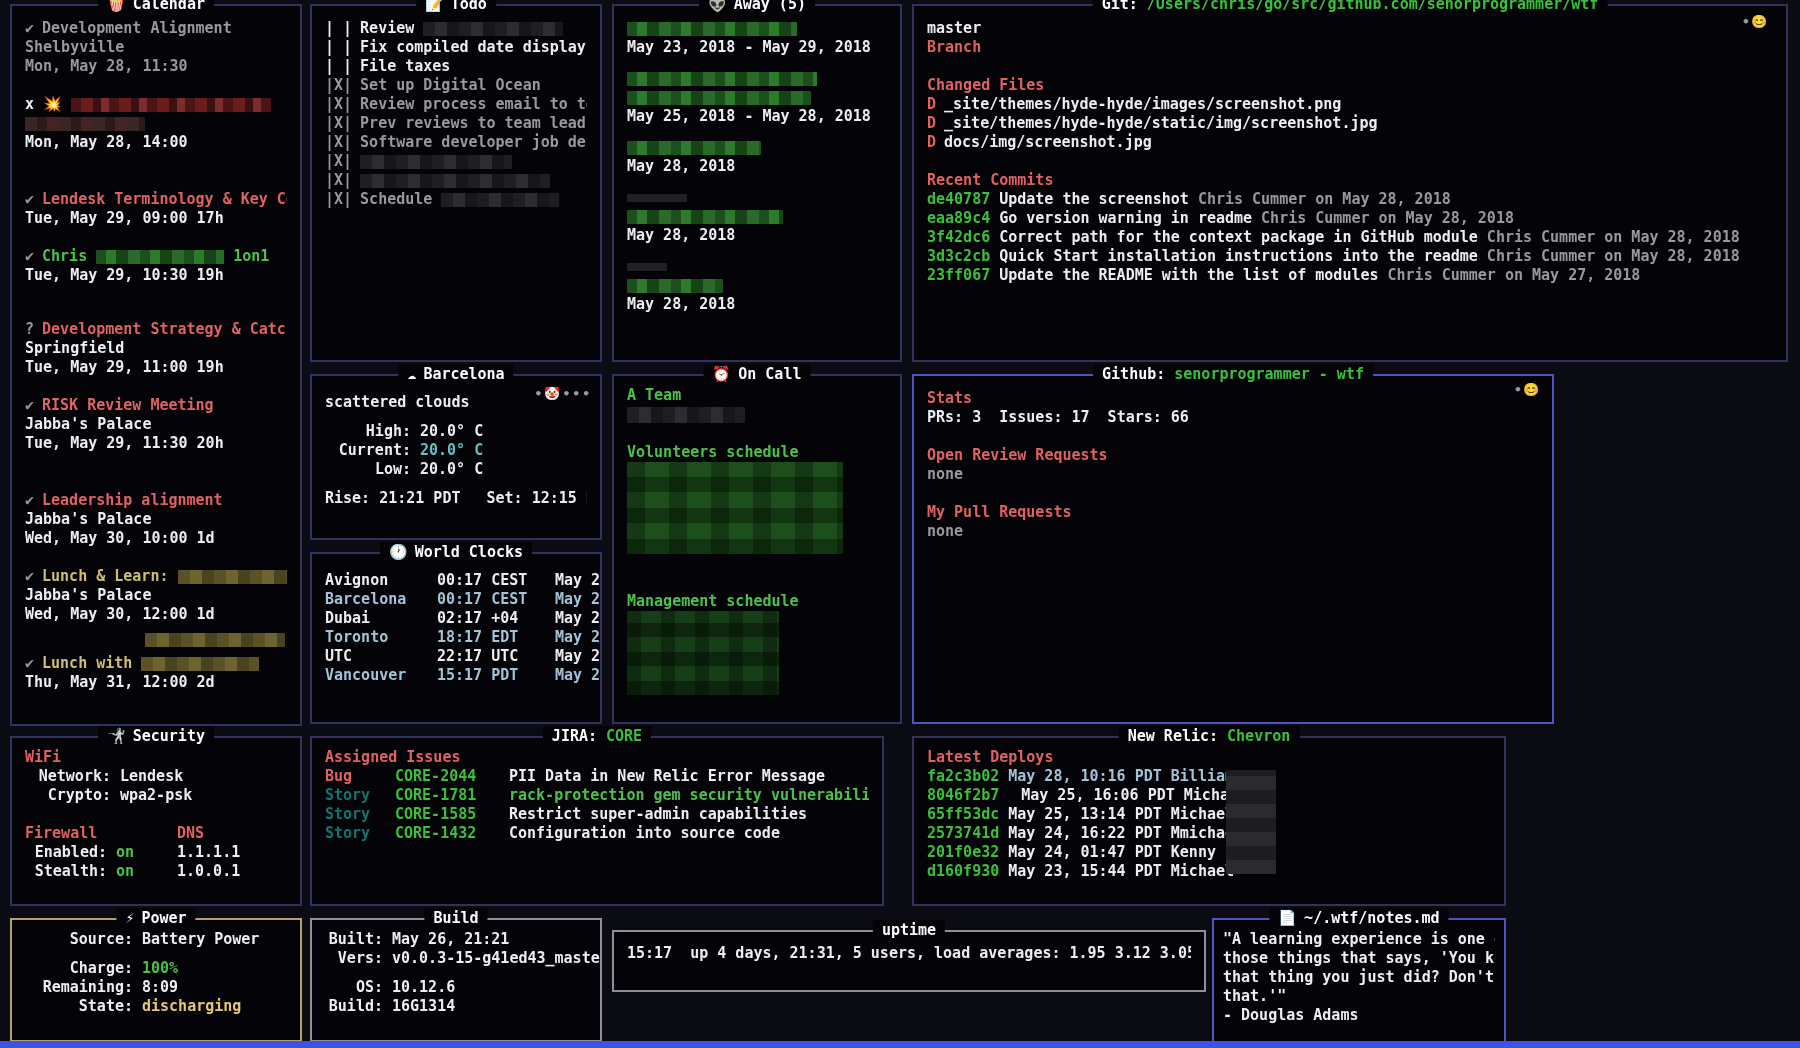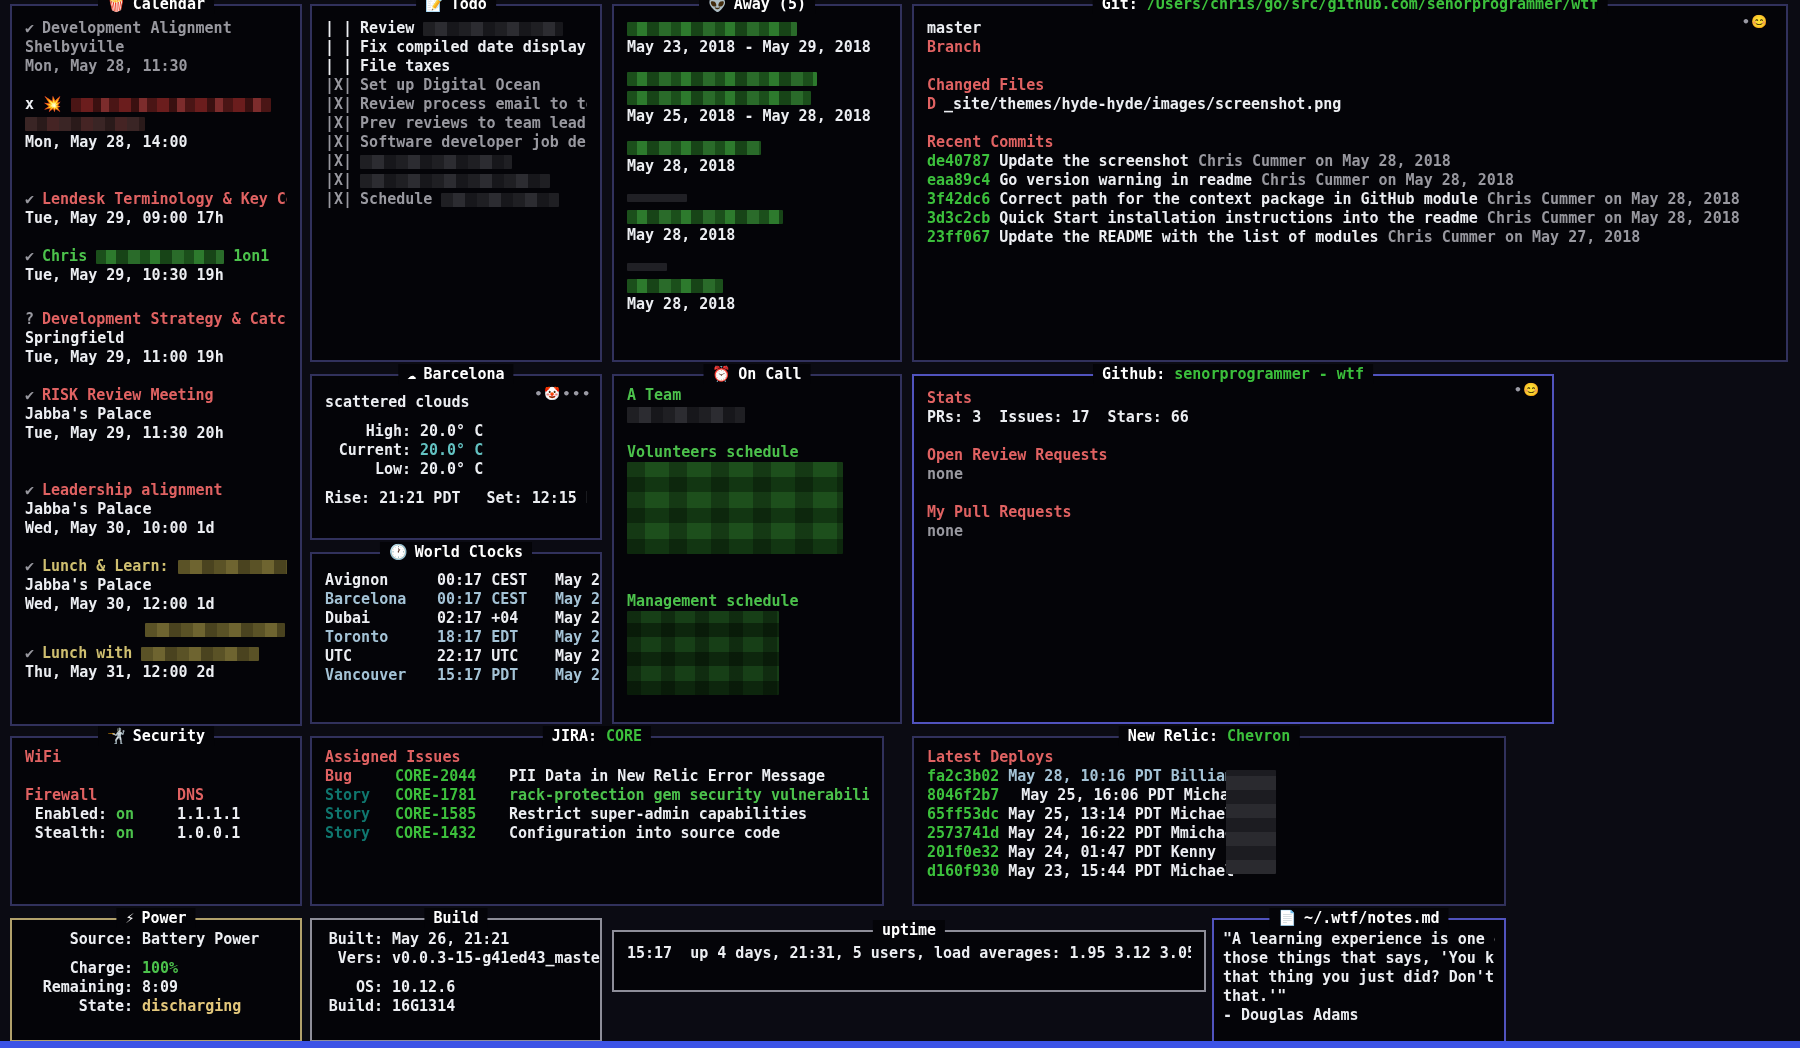--- a/index.html
+++ b/index.html
@@ -58,21 +58,21 @@
     </div>
     <div style="margin-bottom:38px">
       <div class="l wt"><span>x</span> <span>💥</span> <span class="rd rd-red" style="width:200px"></span></div>
       <div class="l"><span class="rd rd-darkred" style="width:120px"></span></div>
       <div class="l wt">Mon, May 28, 14:00</div>
     </div>
     <div style="margin-bottom:19px">
       <div class="l red"><span class="sym dim">✔</span><span>Lendesk Terminology &amp; Key Conc</span></div>
       <div class="l wt">Tue, May 29, 09:00 17h</div>
     </div>
-    <div style="margin-bottom:25px">
+    <div style="margin-bottom:35px">
       <div class="l grn2"><span class="sym dim">✔</span><span>Chris</span> <span class="rd rd-green" style="width:128px"></span> <span>1on1</span></div>
       <div class="l wt">Tue, May 29, 10:30 19h</div>
     </div>
     <div style="margin-bottom:19px">
       <div class="l red"><span class="sym dim">?</span><span>Development Strategy &amp; Catch U</span></div>
       <div class="l wt">Springfield</div>
       <div class="l wt">Tue, May 29, 11:00 19h</div>
     </div>
     <div style="margin-bottom:38px">
       <div class="l red"><span class="sym dim">✔</span><span>RISK Review Meeting</span></div>
@@ -145,20 +145,22 @@
 
 <section class="panel" style="left:912px;top:4px;width:876px;height:358px">
   <span class="ptitle"><span>Git:</span><span class="grn" style="margin-left:9px">/Users/chris/go/src/github.com/senorprogrammer/wtf</span></span>
   <span class="ind" style="top:8px;right:16px">•😊</span>
   <div class="pc">
     <div class="l wt">master</div>
     <div class="l red">Branch</div>
     <div class="gap"></div>
     <div class="l red">Changed Files</div>
     <div class="l wt"><span class="red sym">D</span><span>_site/themes/hyde-hyde/images/screenshot.png</span></div>
+    <div class="l wt"><span class="red sym">D</span><span>_site/themes/hyde-hyde/static/img/screenshot.jpg</span></div>
+    <div class="l wt"><span class="red sym">D</span><span>docs/img/screenshot.jpg</span></div>
     <div class="gap"></div>
     <div class="l red">Recent Commits</div>
     <div class="crow"><span class="grn hash">de40787</span><span class="wt">Update the screenshot</span><span class="dim meta">Chris Cummer on May 28, 2018</span></div>
     <div class="crow"><span class="grn hash">eaa89c4</span><span class="wt">Go version warning in readme</span><span class="dim meta">Chris Cummer on May 28, 2018</span></div>
     <div class="crow"><span class="grn hash">3f42dc6</span><span class="wt">Correct path for the context package in GitHub module</span><span class="dim meta">Chris Cummer on May 28, 2018</span></div>
     <div class="crow"><span class="grn hash">3d3c2cb</span><span class="wt">Quick Start installation instructions into the readme</span><span class="dim meta">Chris Cummer on May 28, 2018</span></div>
     <div class="crow"><span class="grn hash">23ff067</span><span class="wt">Update the README with the list of modules</span><span class="dim meta">Chris Cummer on May 27, 2018</span></div>
   </div>
 </section>
 
@@ -243,20 +245,26 @@
     <div class="gap"></div>
     <div class="l red">My Pull Requests</div>
     <div class="l dim">none</div>
   </div>
 </section>
 
 <section class="panel" style="left:10px;top:736px;width:292px;height:170px">
   <span class="ptitle"><span class="ic">🤺</span><span>Security</span></span>
   <div class="pc" style="padding-top:10px">
     <div class="l red">WiFi</div>
+    <div class="kv" style="--lw:86px">
+      <span class="k wt">Network:</span>
+        <span class="v wt">Lendesk</span>
+      <span class="k wt">Crypto:</span>
+        <span class="v wt">wpa2-psk</span>
+    </div>
     <div class="gap"></div>
     <div style="display:grid;grid-template-columns:152px 1fr">
       <div>
         <div class="l red">Firewall</div>
         <div class="kv" style="--lw:82px">
           <span class="k wt">Enabled:</span>
             <span class="v grn2">on</span>
           <span class="k wt">Stealth:</span>
             <span class="v grn2">on</span>
         </div>

